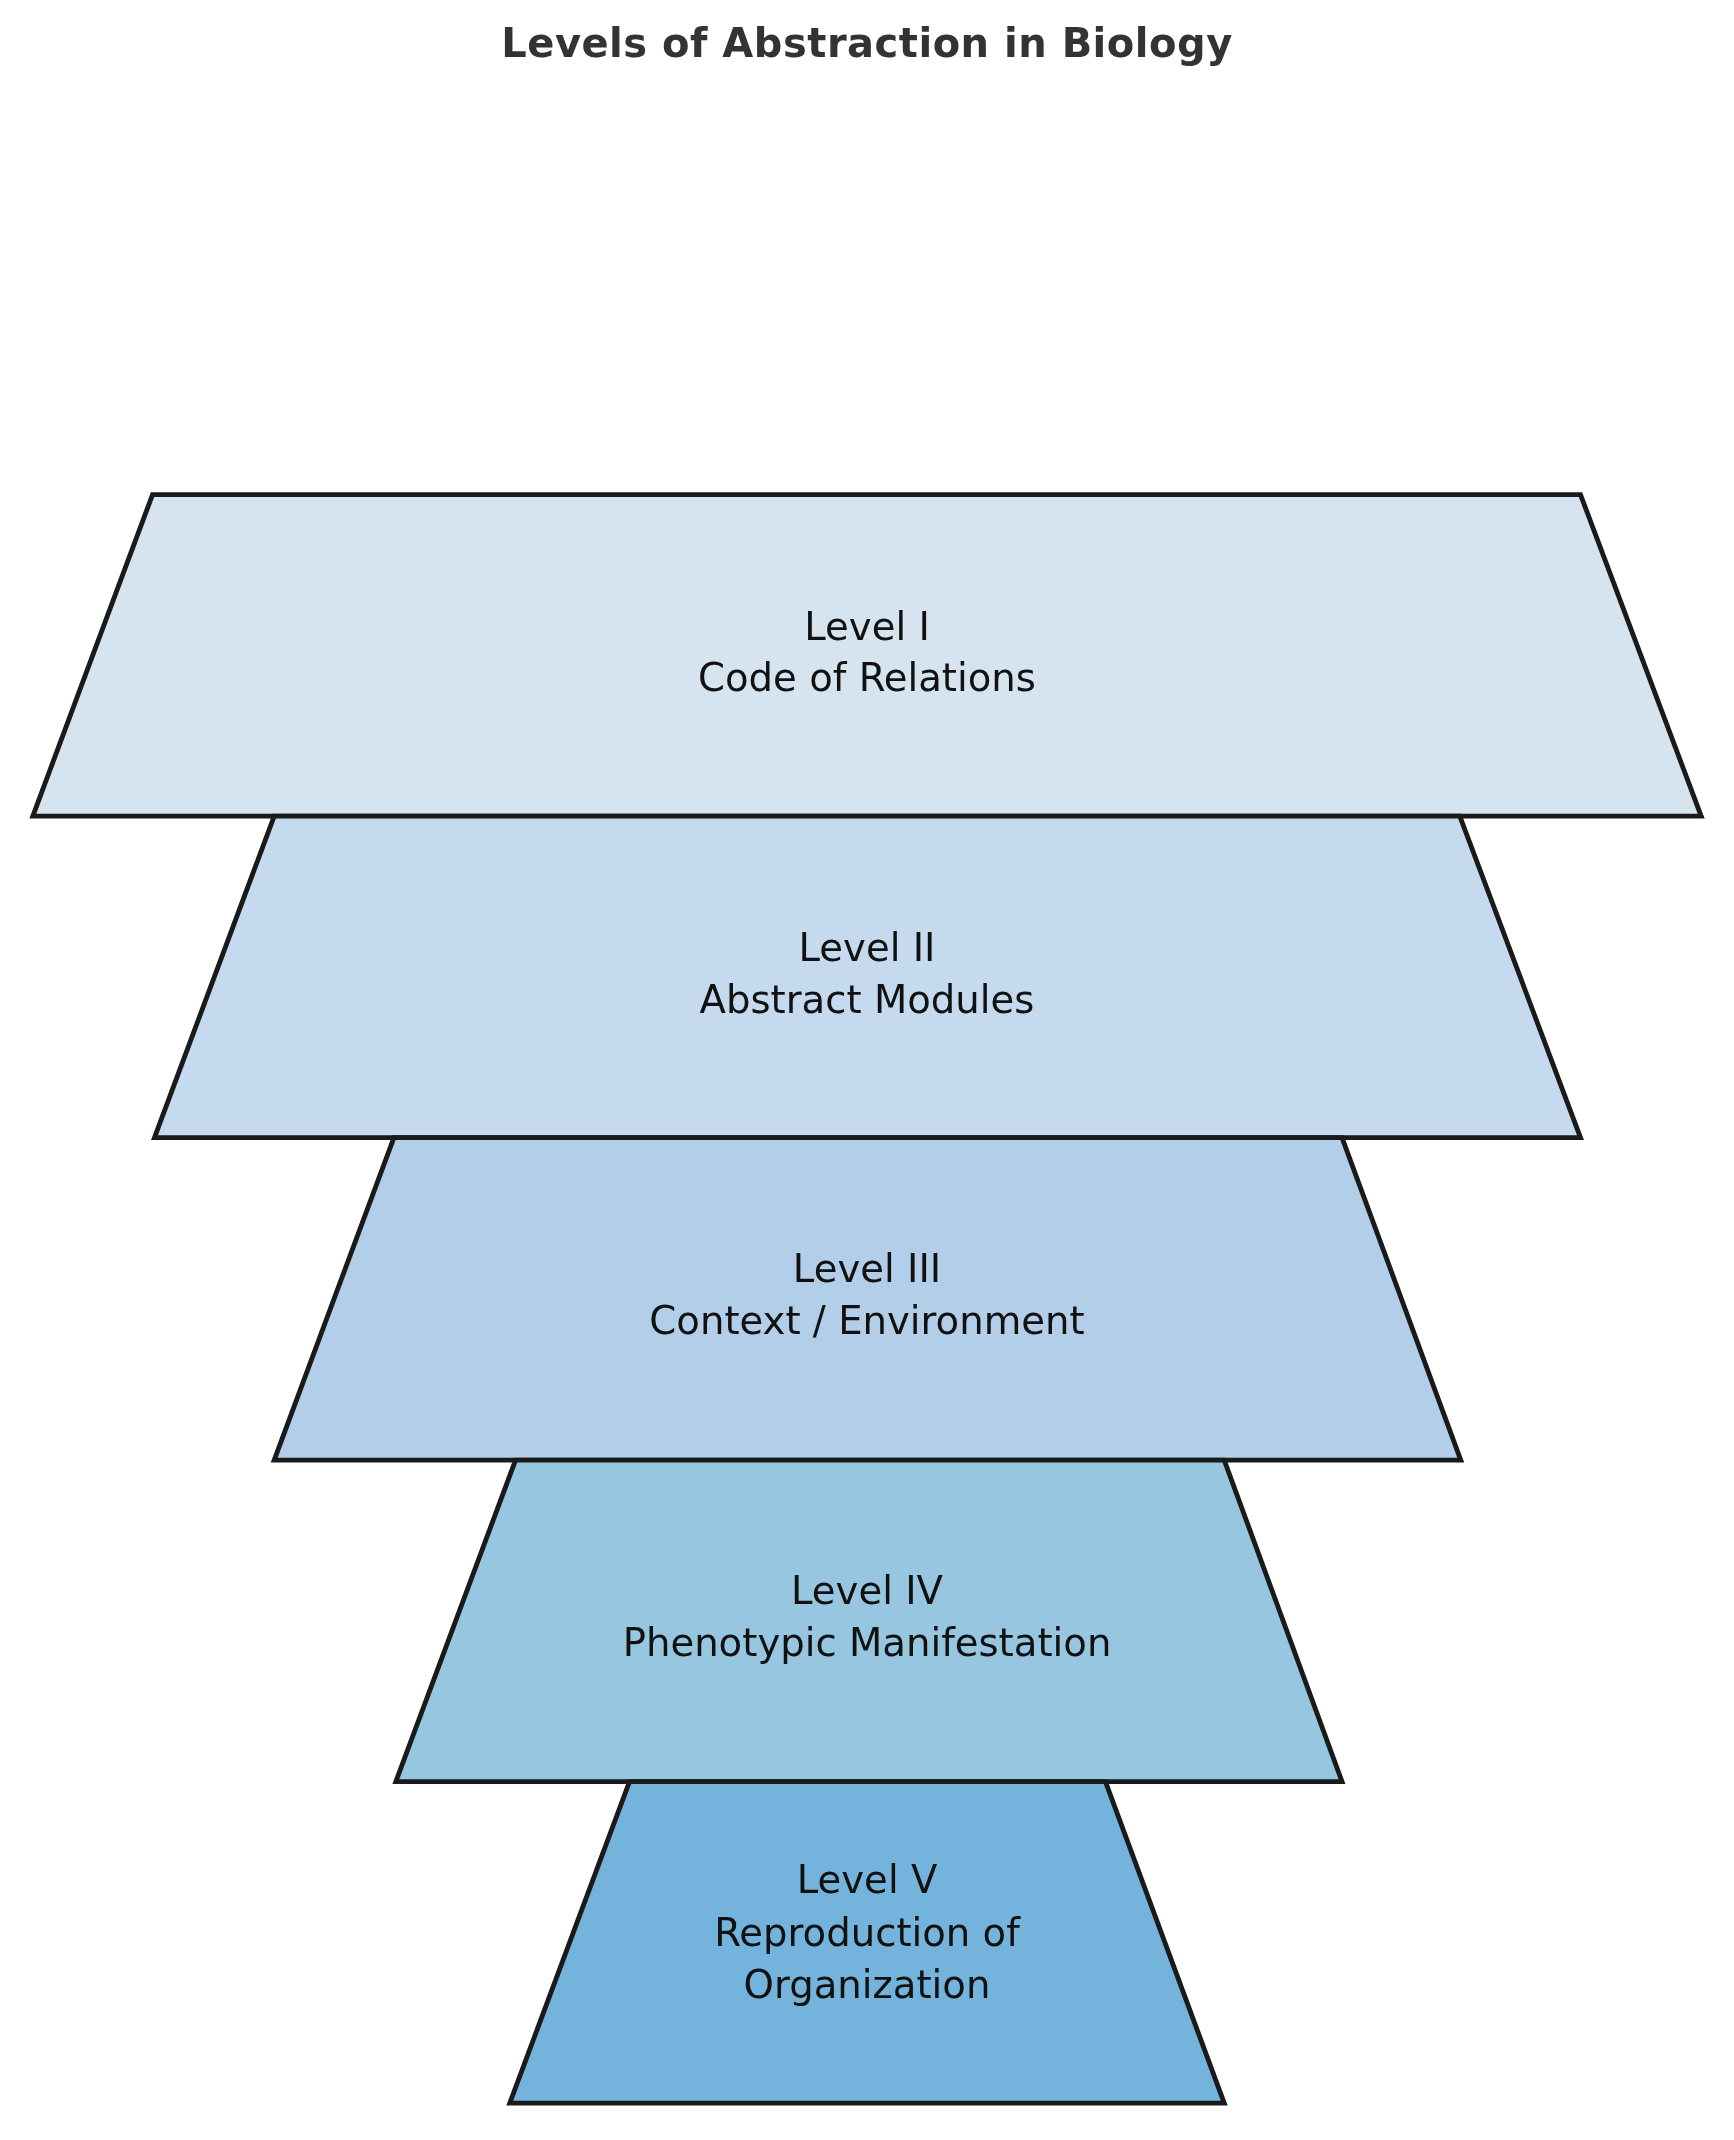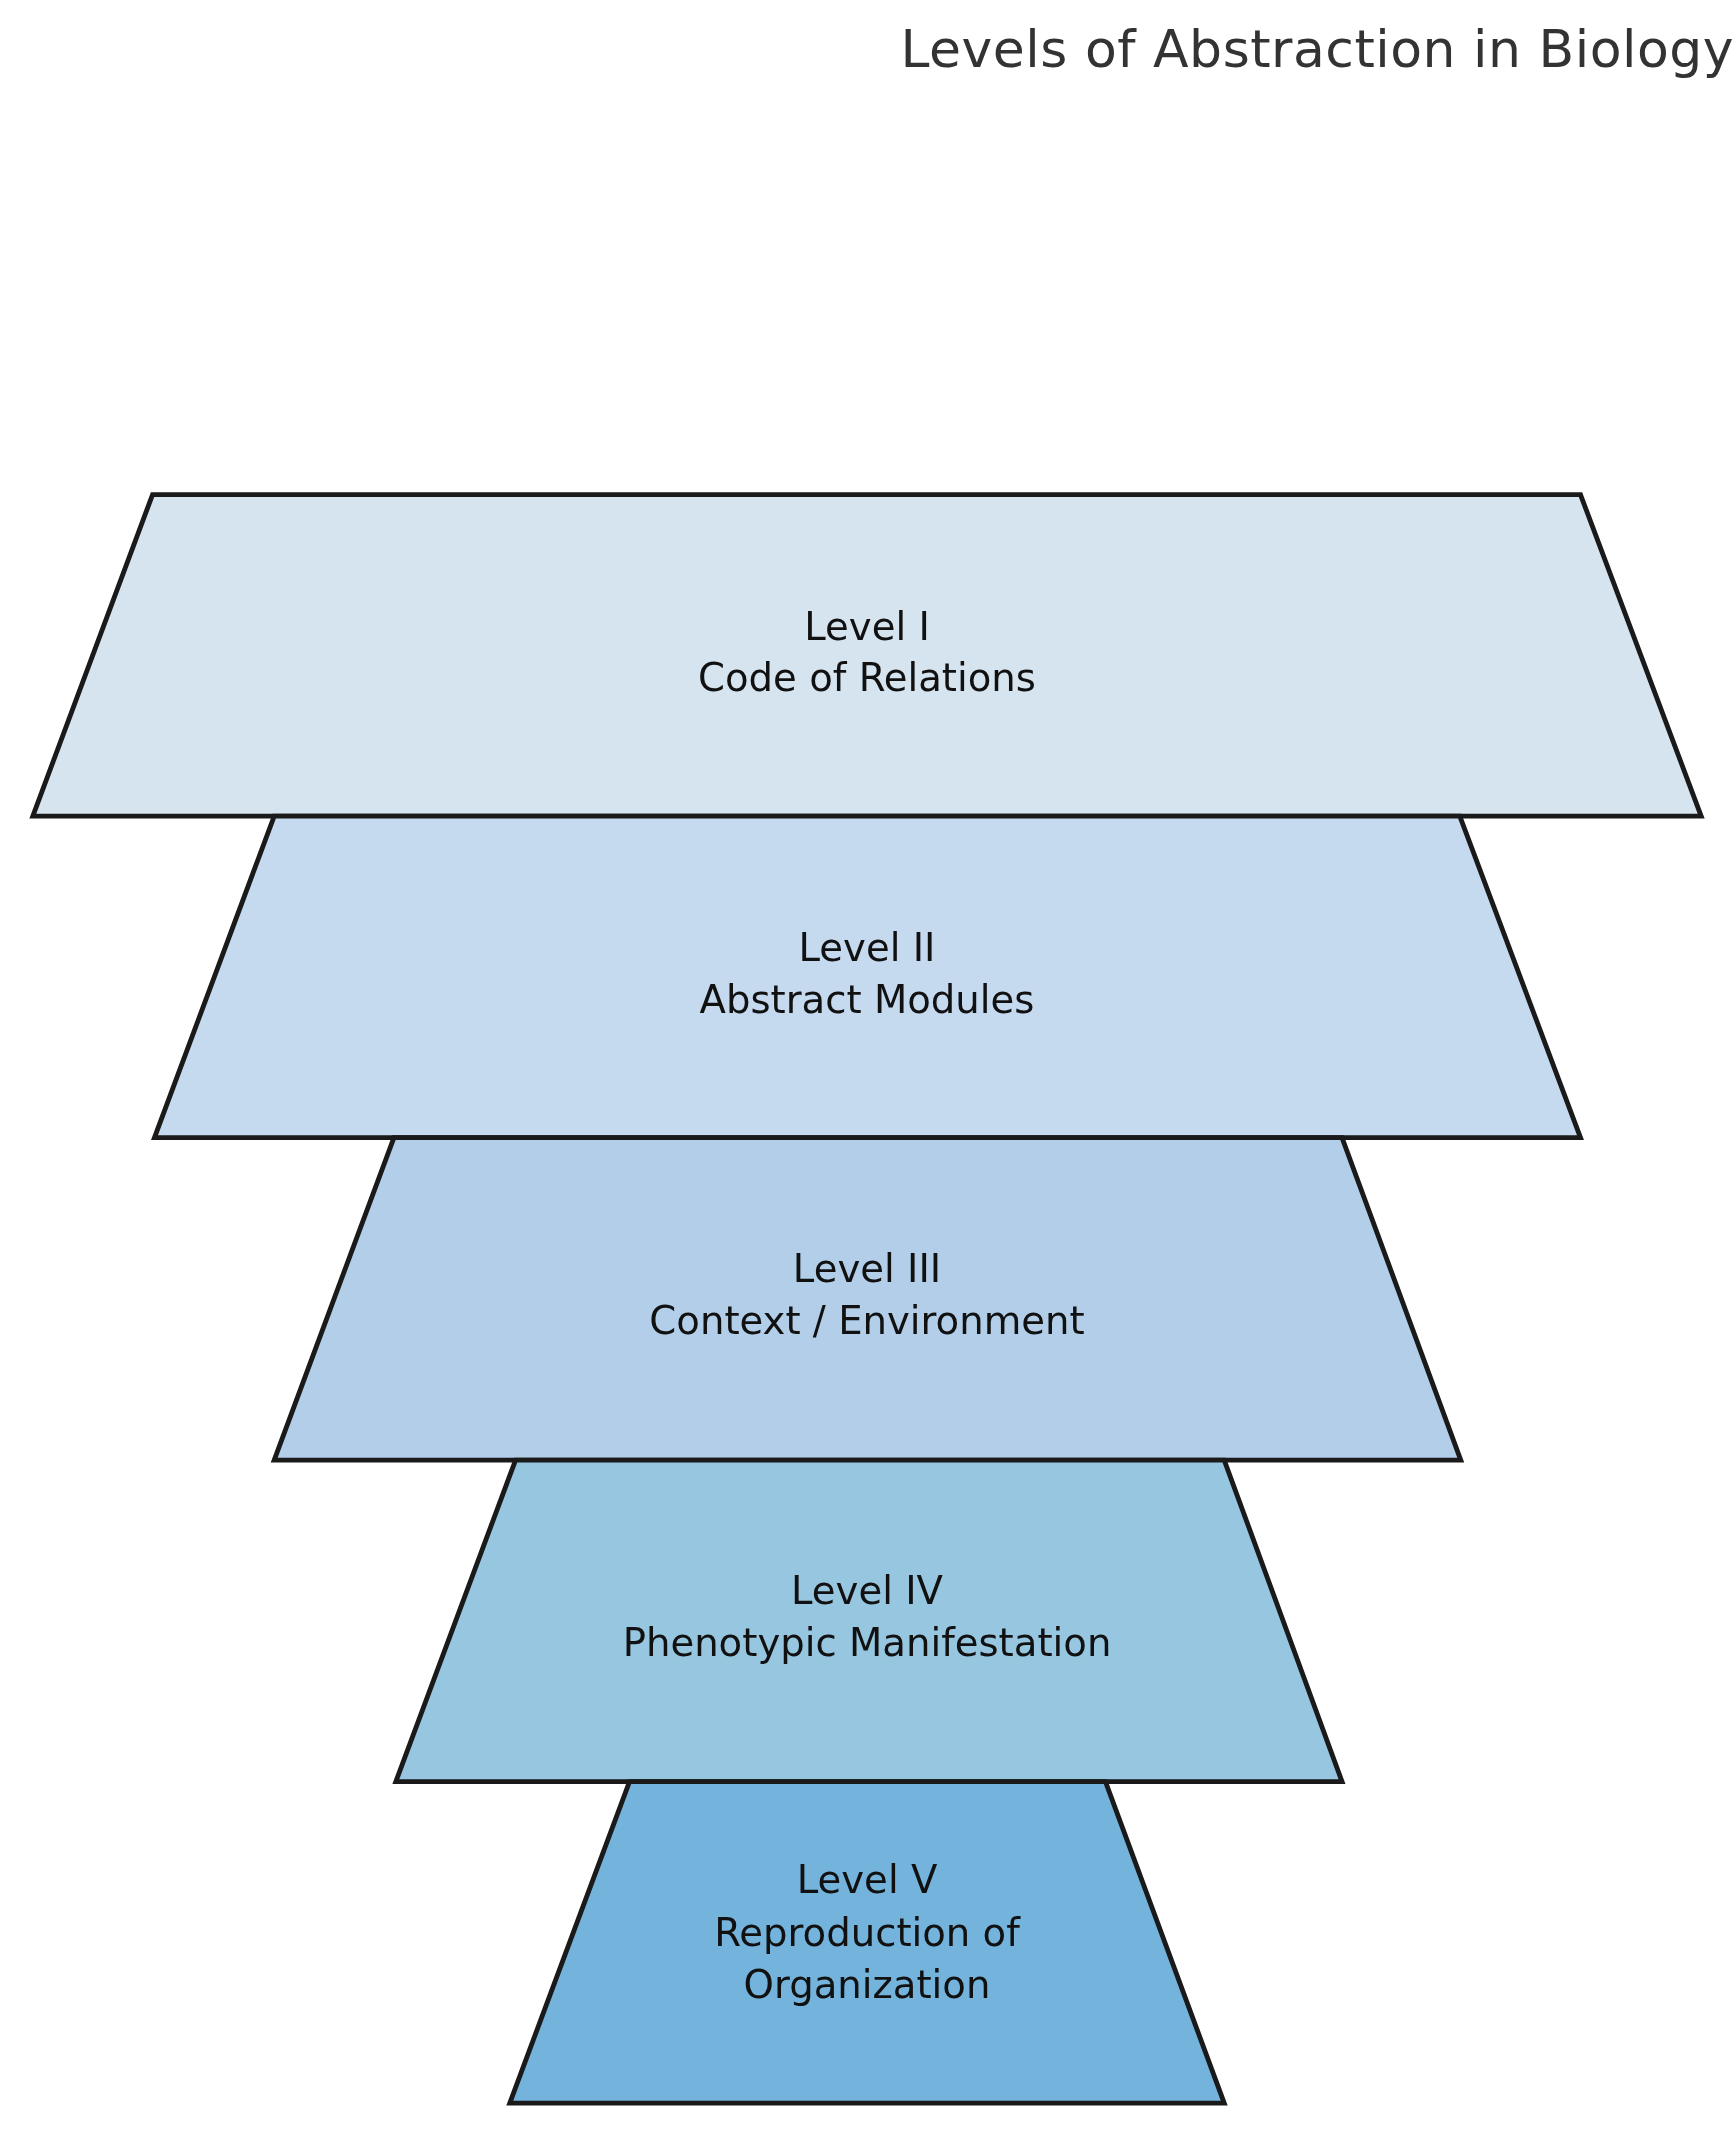--- a/index.html
+++ b/index.html
@@ -18,23 +18,23 @@
     position: relative;
     width: 1734px;
     height: 2141px;
     background: #ffffff;
   }
   #chart-title {
     position: absolute;
     left: 0;
     top: 21px;
     width: 1734px;
-    text-align: right;
-    font-size: 52px;
-    font-weight: normal;
+    text-align: center;
+    font-size: 40px;
+    font-weight: bold;
     color: #333333;
     letter-spacing: 0.5px;
     line-height: 1.1;
   }
   #funnel-svg {
     position: absolute;
     left: 0;
     top: 0;
   }
   .funnel-label {

